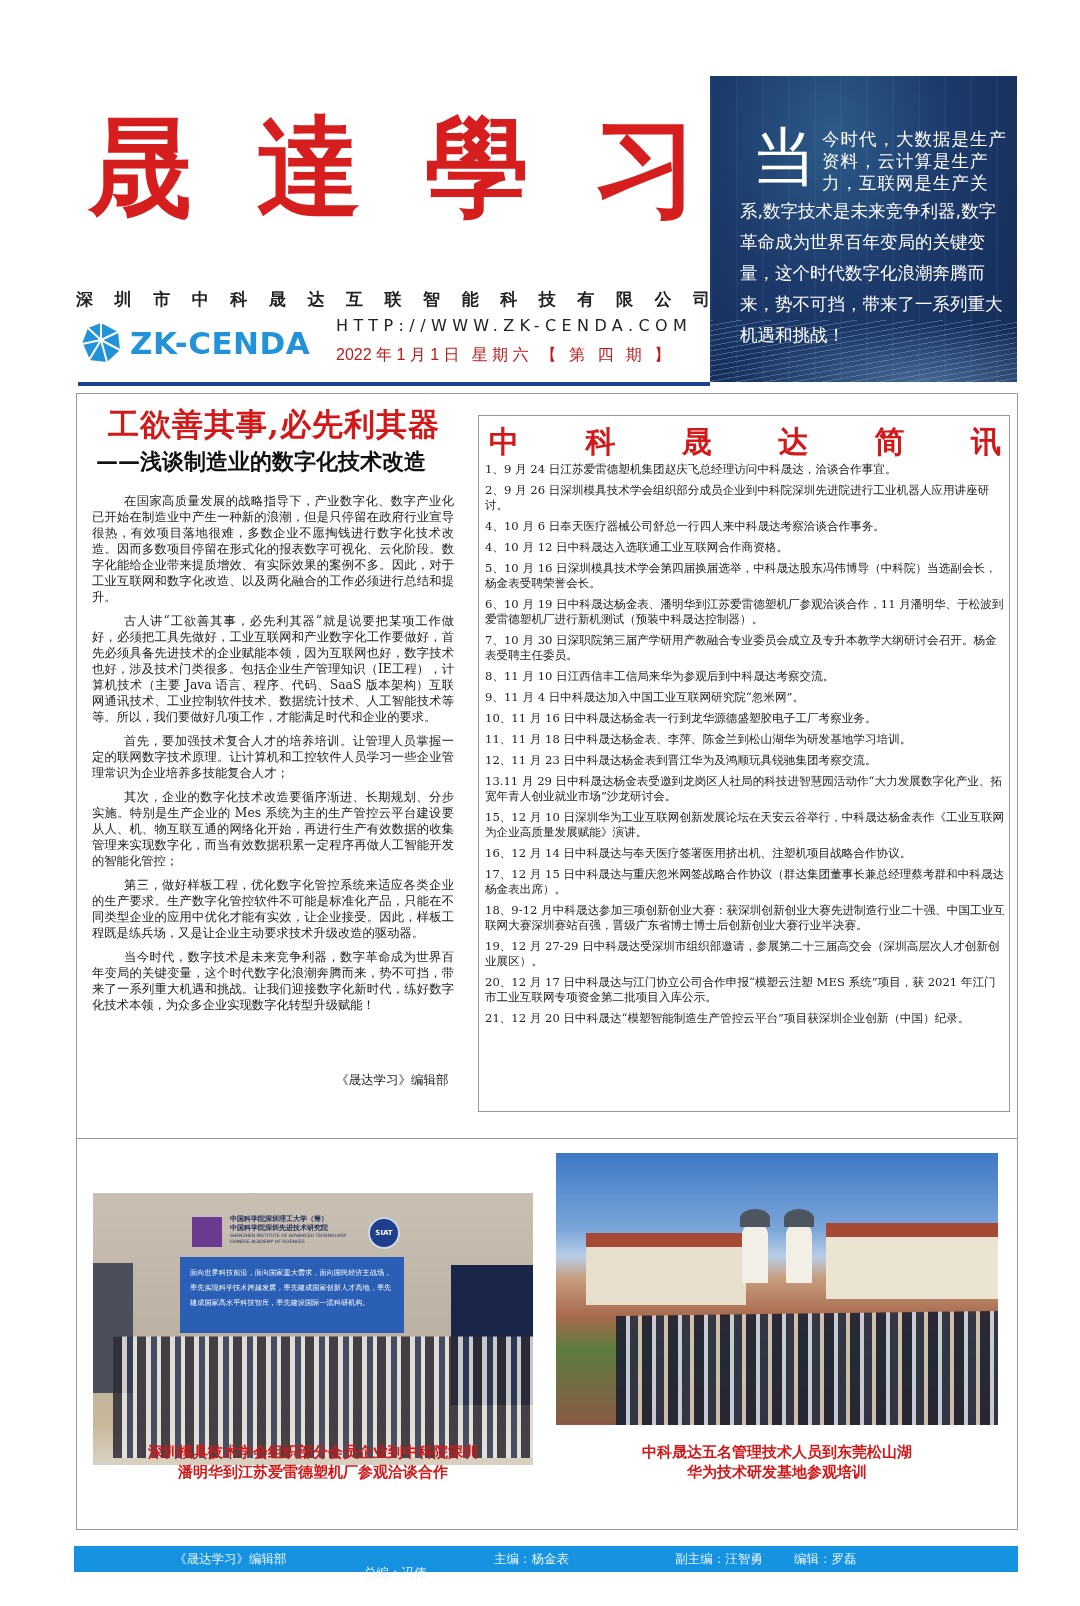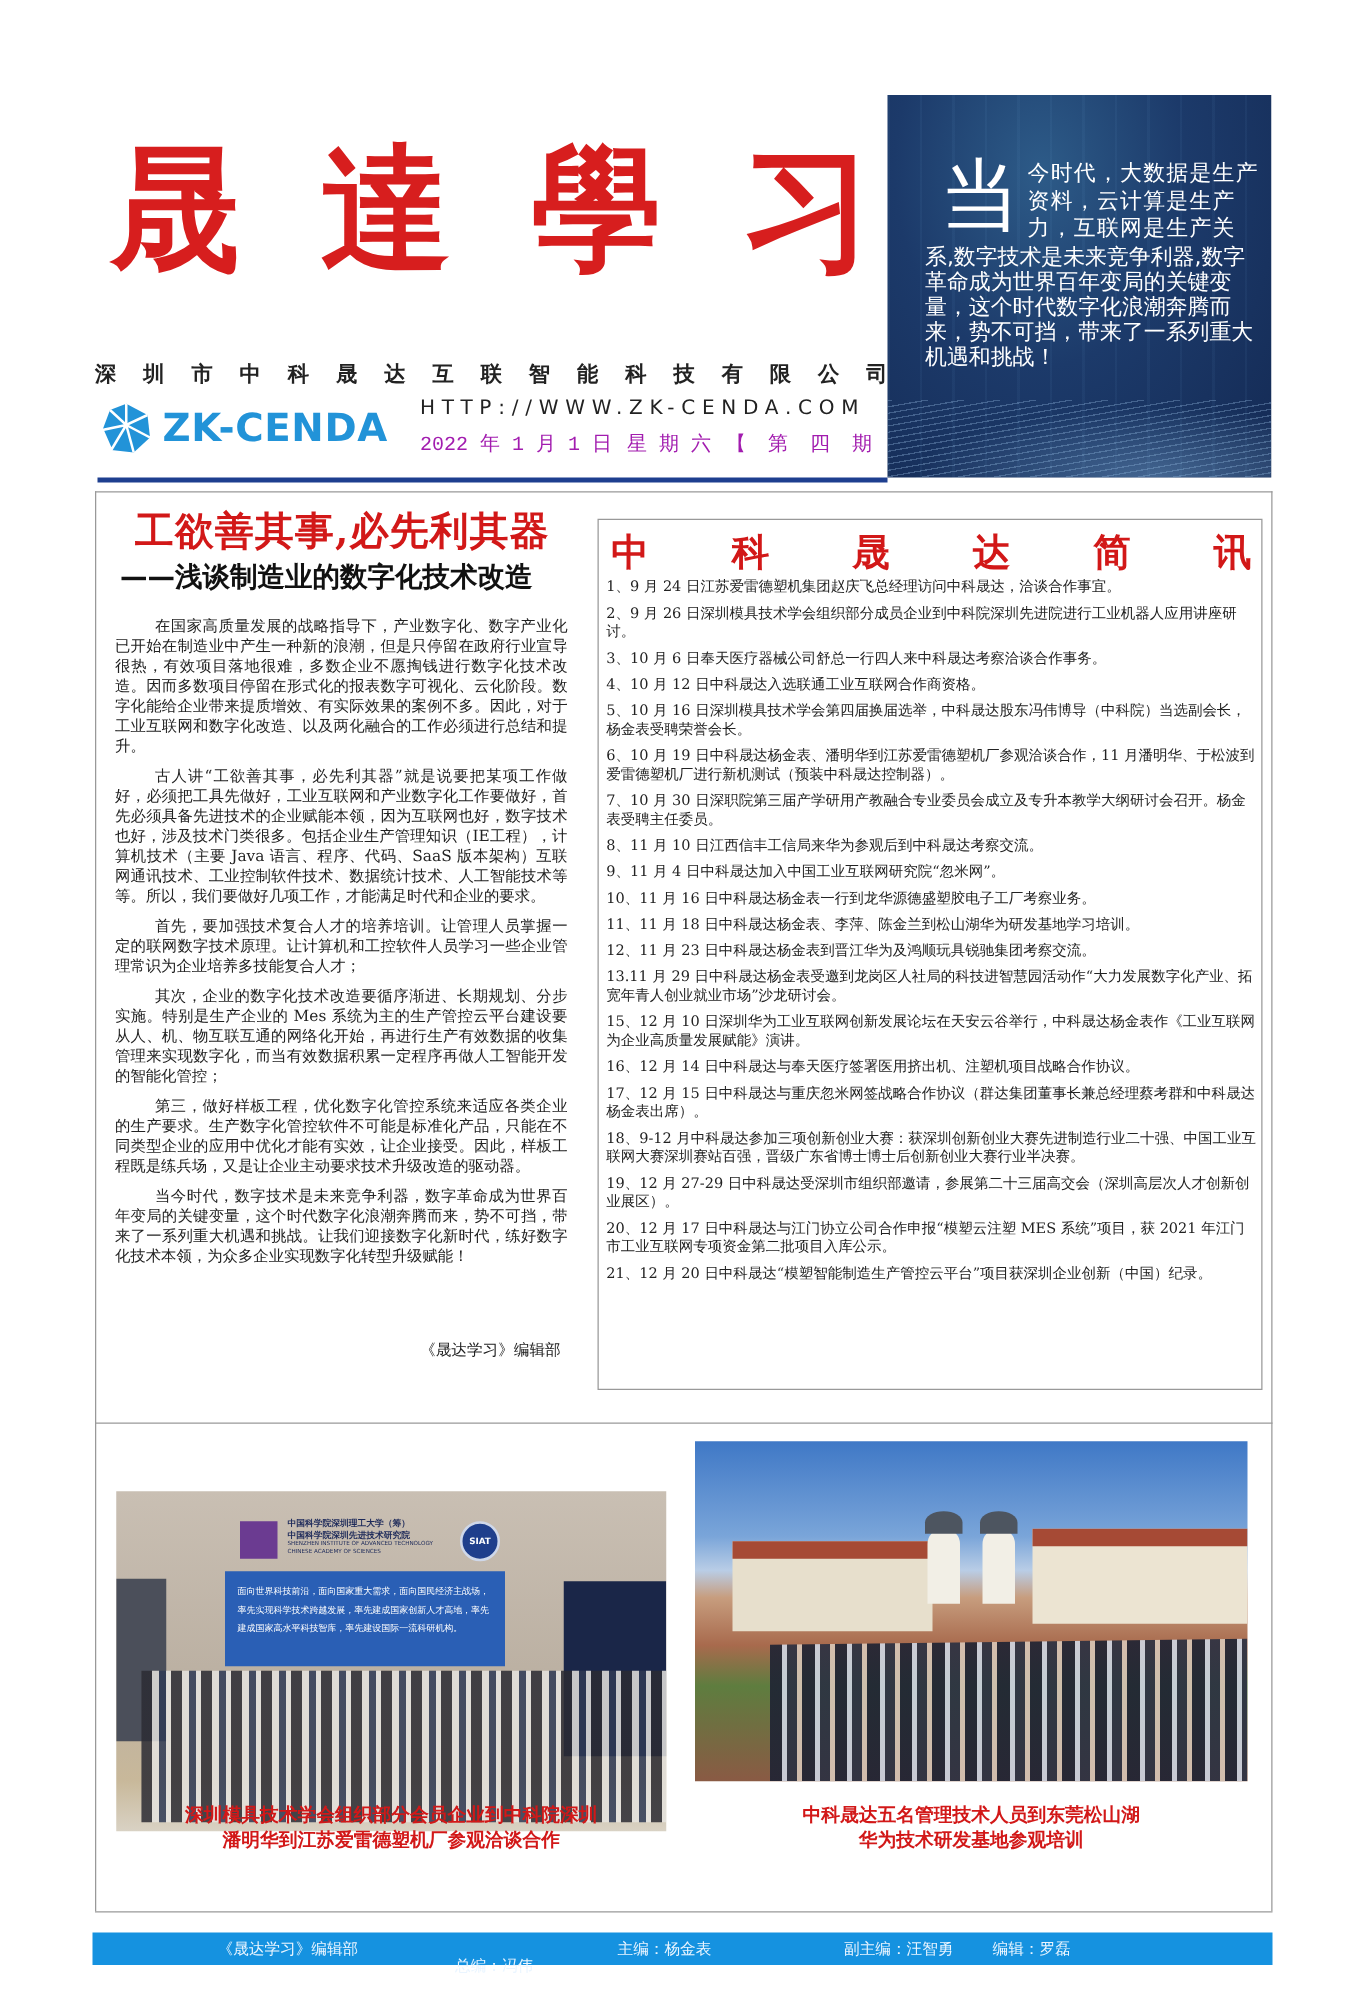--- a/index.html
+++ b/index.html
@@ -28,21 +28,21 @@
   .logo-text {
     font-family: "DejaVu Sans", sans-serif; font-weight: bold; font-size: 31px;
     color: #2293d8; letter-spacing: 0.5px;
   }
   .website {
     position: absolute; left: 336px; top: 316px;
     font-family: "DejaVu Sans", sans-serif; font-size: 16px; letter-spacing: 5.4px; color: #222;
   }
   .dateline {
     position: absolute; left: 336px; top: 345px;
-    font-family: Liberation Mono, monospace; font-size: 16px; color: #a21caf;
+    font-family: Liberation Sans, sans-serif; font-size: 16px; color: #b91c1c;
     display: flex; gap: 12px; white-space: nowrap;
   }
   .dateline .issue { letter-spacing: 4px; }
   .masthead-rule {
     position: absolute; left: 78px; top: 382px; width: 632px; height: 4px; background: #1e3f8f;
   }
 
   
   .hero {
     position: absolute; left: 710px; top: 76px; width: 307px; height: 306px;
@@ -65,21 +65,21 @@
     position: absolute; left: 42px; top: 48px;
     font-family: "DejaVu Sans", sans-serif; font-size: 64px; line-height: 66px; color: #ffffff;
   }
   .hero-first {
     position: absolute; left: 112px; top: 52px; width: 186px;
     font-family: "DejaVu Sans", sans-serif; font-size: 17.5px; line-height: 22px; color: #fff;
     letter-spacing: 1px;
   }
   .hero-rest {
     position: absolute; left: 30px; top: 120px; width: 272px;
-    font-family: "DejaVu Sans", sans-serif; font-size: 17.5px; line-height: 20px; color: #fff;
+    font-family: "DejaVu Sans", sans-serif; font-size: 17.5px; line-height: 31px; color: #fff;
   }
 
   
   .frame-top { position: absolute; left: 76px; top: 393px; width: 942px; height: 1px; background: #999; }
   .frame-left { position: absolute; left: 76px; top: 393px; width: 1px; height: 1136px; background: #999; }
   .frame-right { position: absolute; left: 1017px; top: 393px; width: 1px; height: 1136px; background: #999; }
   .frame-mid { position: absolute; left: 76px; top: 1138px; width: 942px; height: 1px; background: #999; }
   .frame-bottom { position: absolute; left: 76px; top: 1529px; width: 942px; height: 1px; background: #999; }
 
   
@@ -253,21 +253,21 @@
     <span>中</span>
     <span>科</span>
     <span>晟</span>
     <span>达</span>
     <span>简</span>
     <span>讯</span>
   </div>
   <ul class="news-list">
     <li>1、9 月 24 日江苏爱雷德塑机集团赵庆飞总经理访问中科晟达，洽谈合作事宜。</li>
     <li>2、9 月 26 日深圳模具技术学会组织部分成员企业到中科院深圳先进院进行工业机器人应用讲座研讨。</li>
-    <li>3、10 月 6 日奉天医疗器械公司舒总一行四人来中科晟达考察洽谈合作事务。</li>
+    <li>4、10 月 6 日奉天医疗器械公司舒总一行四人来中科晟达考察洽谈合作事务。</li>
     <li>4、10 月 12 日中科晟达入选联通工业互联网合作商资格。</li>
     <li>5、10 月 16 日深圳模具技术学会第四届换届选举，中科晟达股东冯伟博导（中科院）当选副会长，杨金表受聘荣誉会长。</li>
     <li>6、10 月 19 日中科晟达杨金表、潘明华到江苏爱雷德塑机厂参观洽谈合作，11 月潘明华、于松波到爱雷德塑机厂进行新机测试（预装中科晟达控制器）。</li>
     <li>7、10 月 30 日深职院第三届产学研用产教融合专业委员会成立及专升本教学大纲研讨会召开。杨金表受聘主任委员。</li>
     <li>8、11 月 10 日江西信丰工信局来华为参观后到中科晟达考察交流。</li>
     <li>9、11 月 4 日中科晟达加入中国工业互联网研究院“忽米网”。</li>
     <li>10、11 月 16 日中科晟达杨金表一行到龙华源德盛塑胶电子工厂考察业务。</li>
     <li>11、11 月 18 日中科晟达杨金表、李萍、陈金兰到松山湖华为研发基地学习培训。</li>
     <li>12、11 月 23 日中科晟达杨金表到晋江华为及鸿顺玩具锐驰集团考察交流。</li>
     <li>13.11 月 29 日中科晟达杨金表受邀到龙岗区人社局的科技进智慧园活动作“大力发展数字化产业、拓宽年青人创业就业市场”沙龙研讨会。</li>

